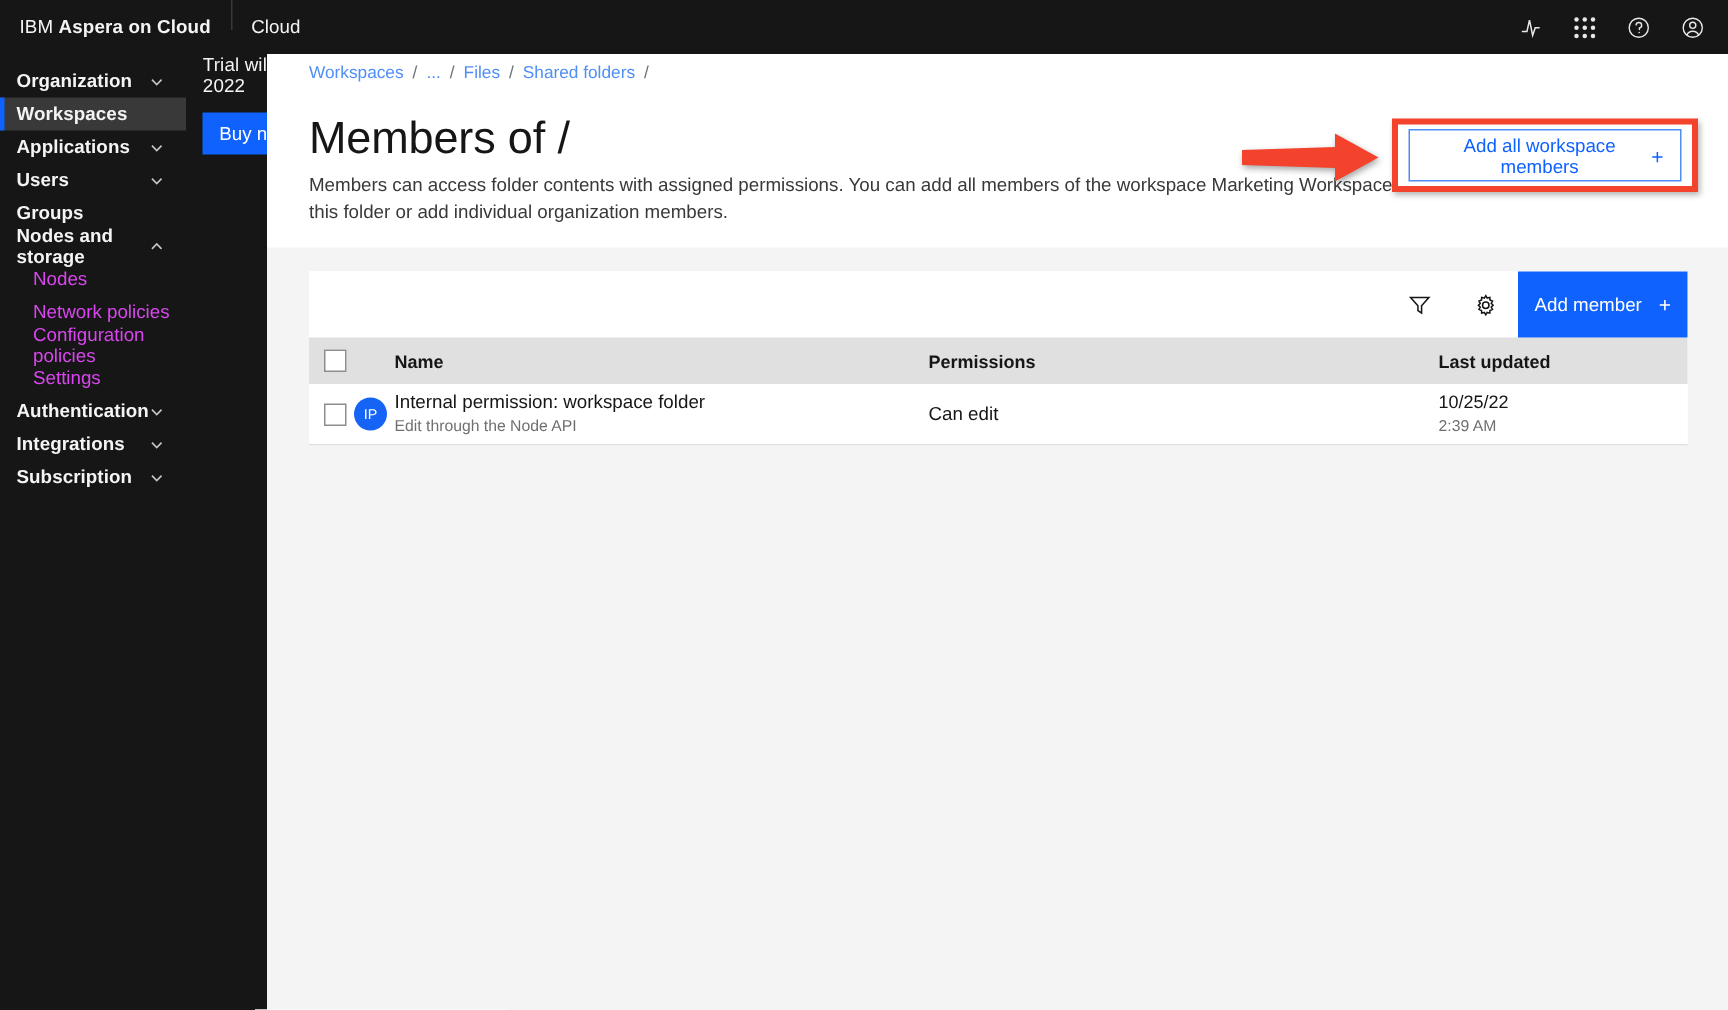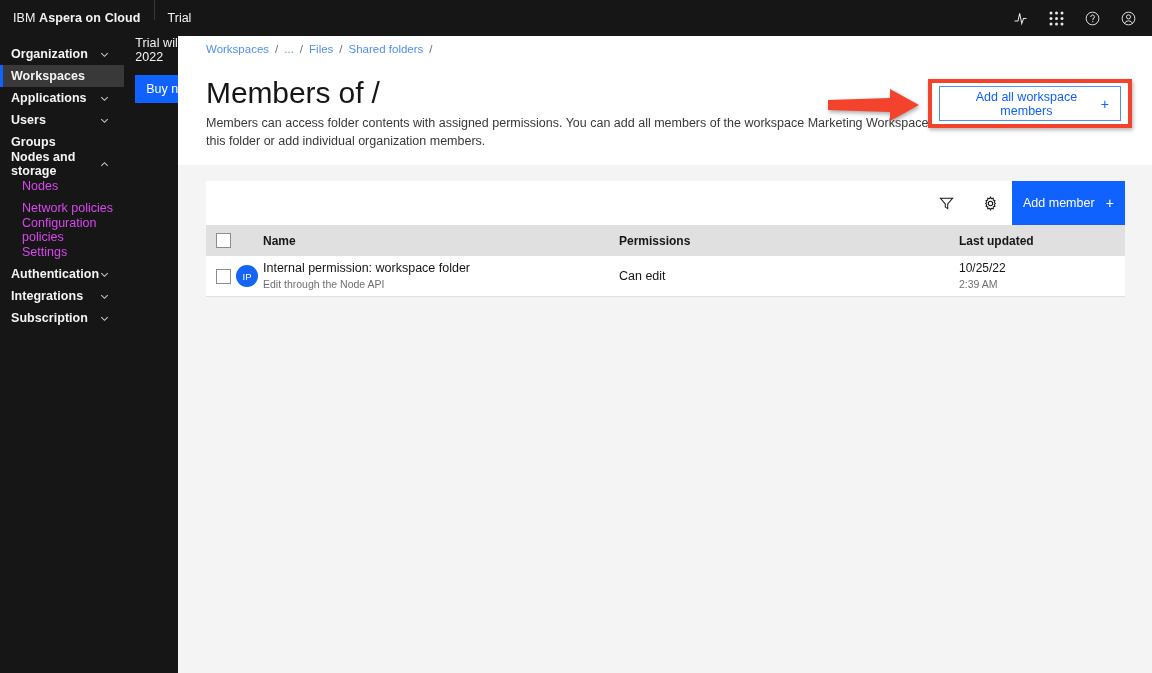--- a/index.html
+++ b/index.html
@@ -196,21 +196,21 @@
 <body>
 
 <div class="app">
 
   <div class="topbar">
     <div class="brand">
       <span class="b-light">IBM</span>
       <span class="b-bold">Aspera on Cloud</span>
     </div>
     <div class="brand-divider"></div>
-    <div class="admin-link">Trial</div>
+    <div class="admin-link">Cloud</div>
     <div class="topbar-spacer"></div>
     <div class="topbar-icons">
       <div class="ticon">
         <svg width="17" height="17" viewBox="0 0 20 20" fill="none" stroke="currentColor" stroke-width="1.2">
           <path d="M3 13 L7 13 L9 4 L11.5 16 L13.5 10 L17 10"></path>
         </svg>
       </div>
       <div class="ticon">
         <svg width="15" height="15" viewBox="0 0 15 15" fill="currentColor">
           <circle cx="2" cy="2" r="1.5"></circle>

